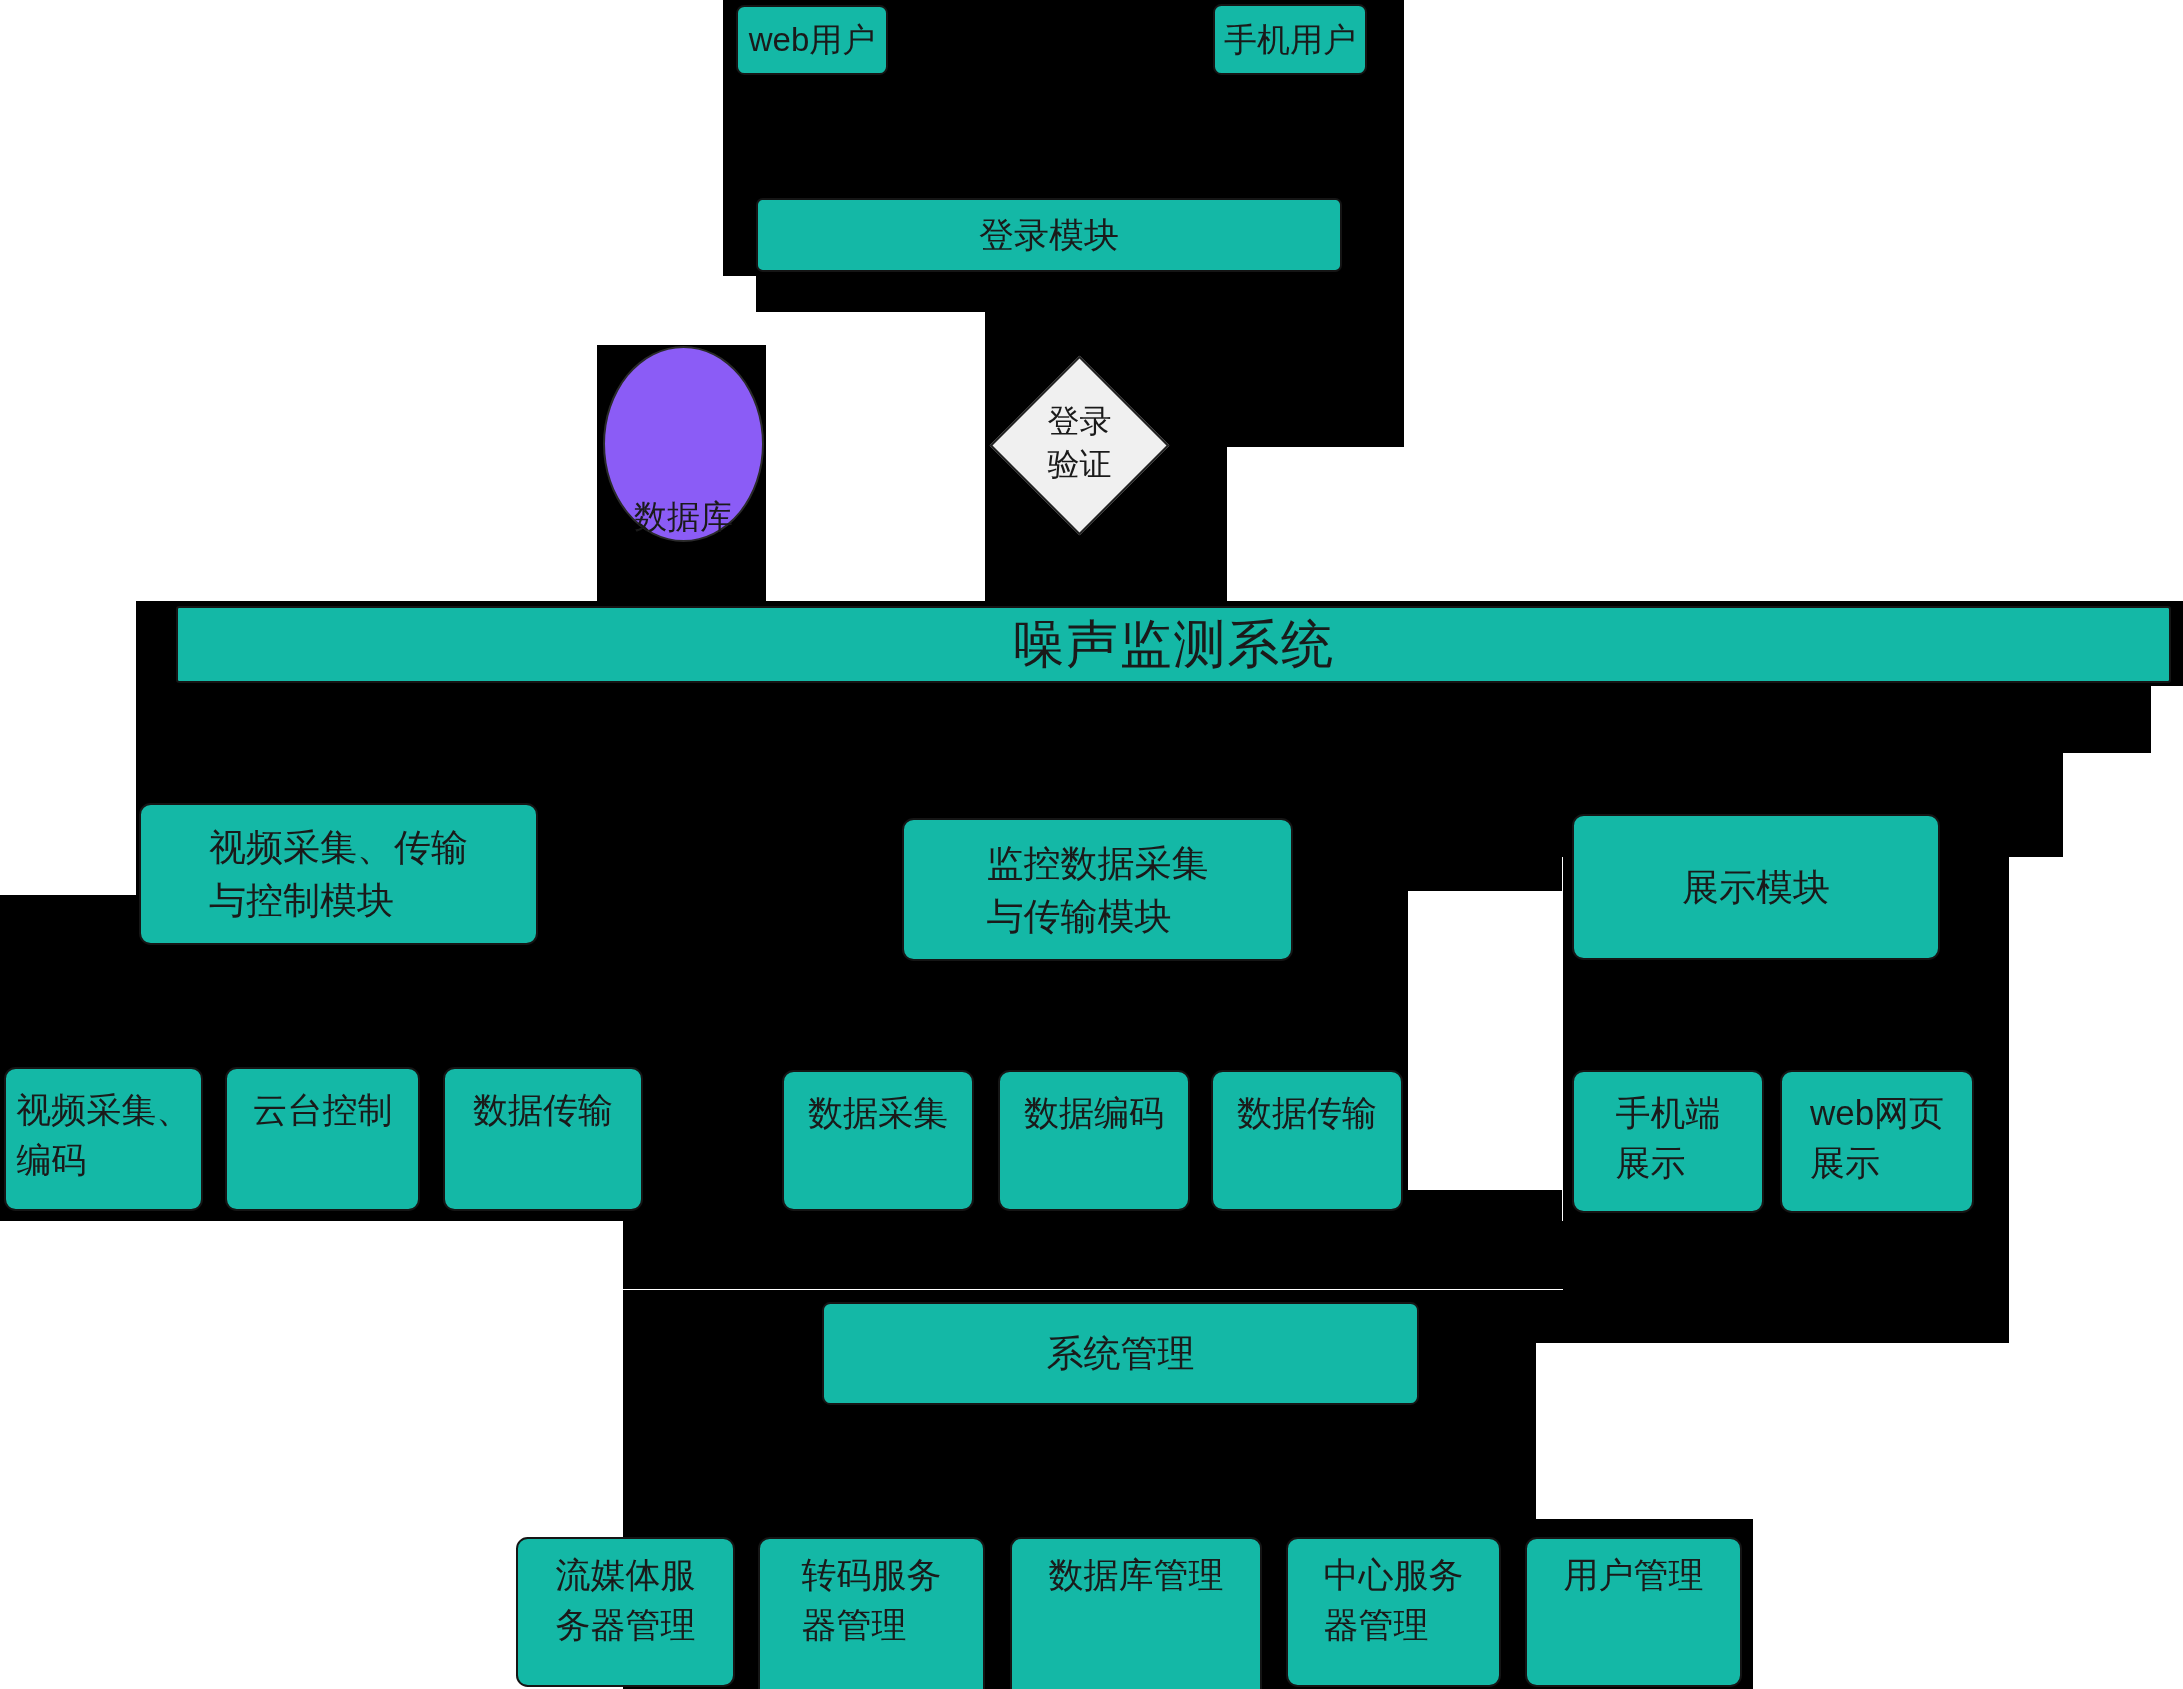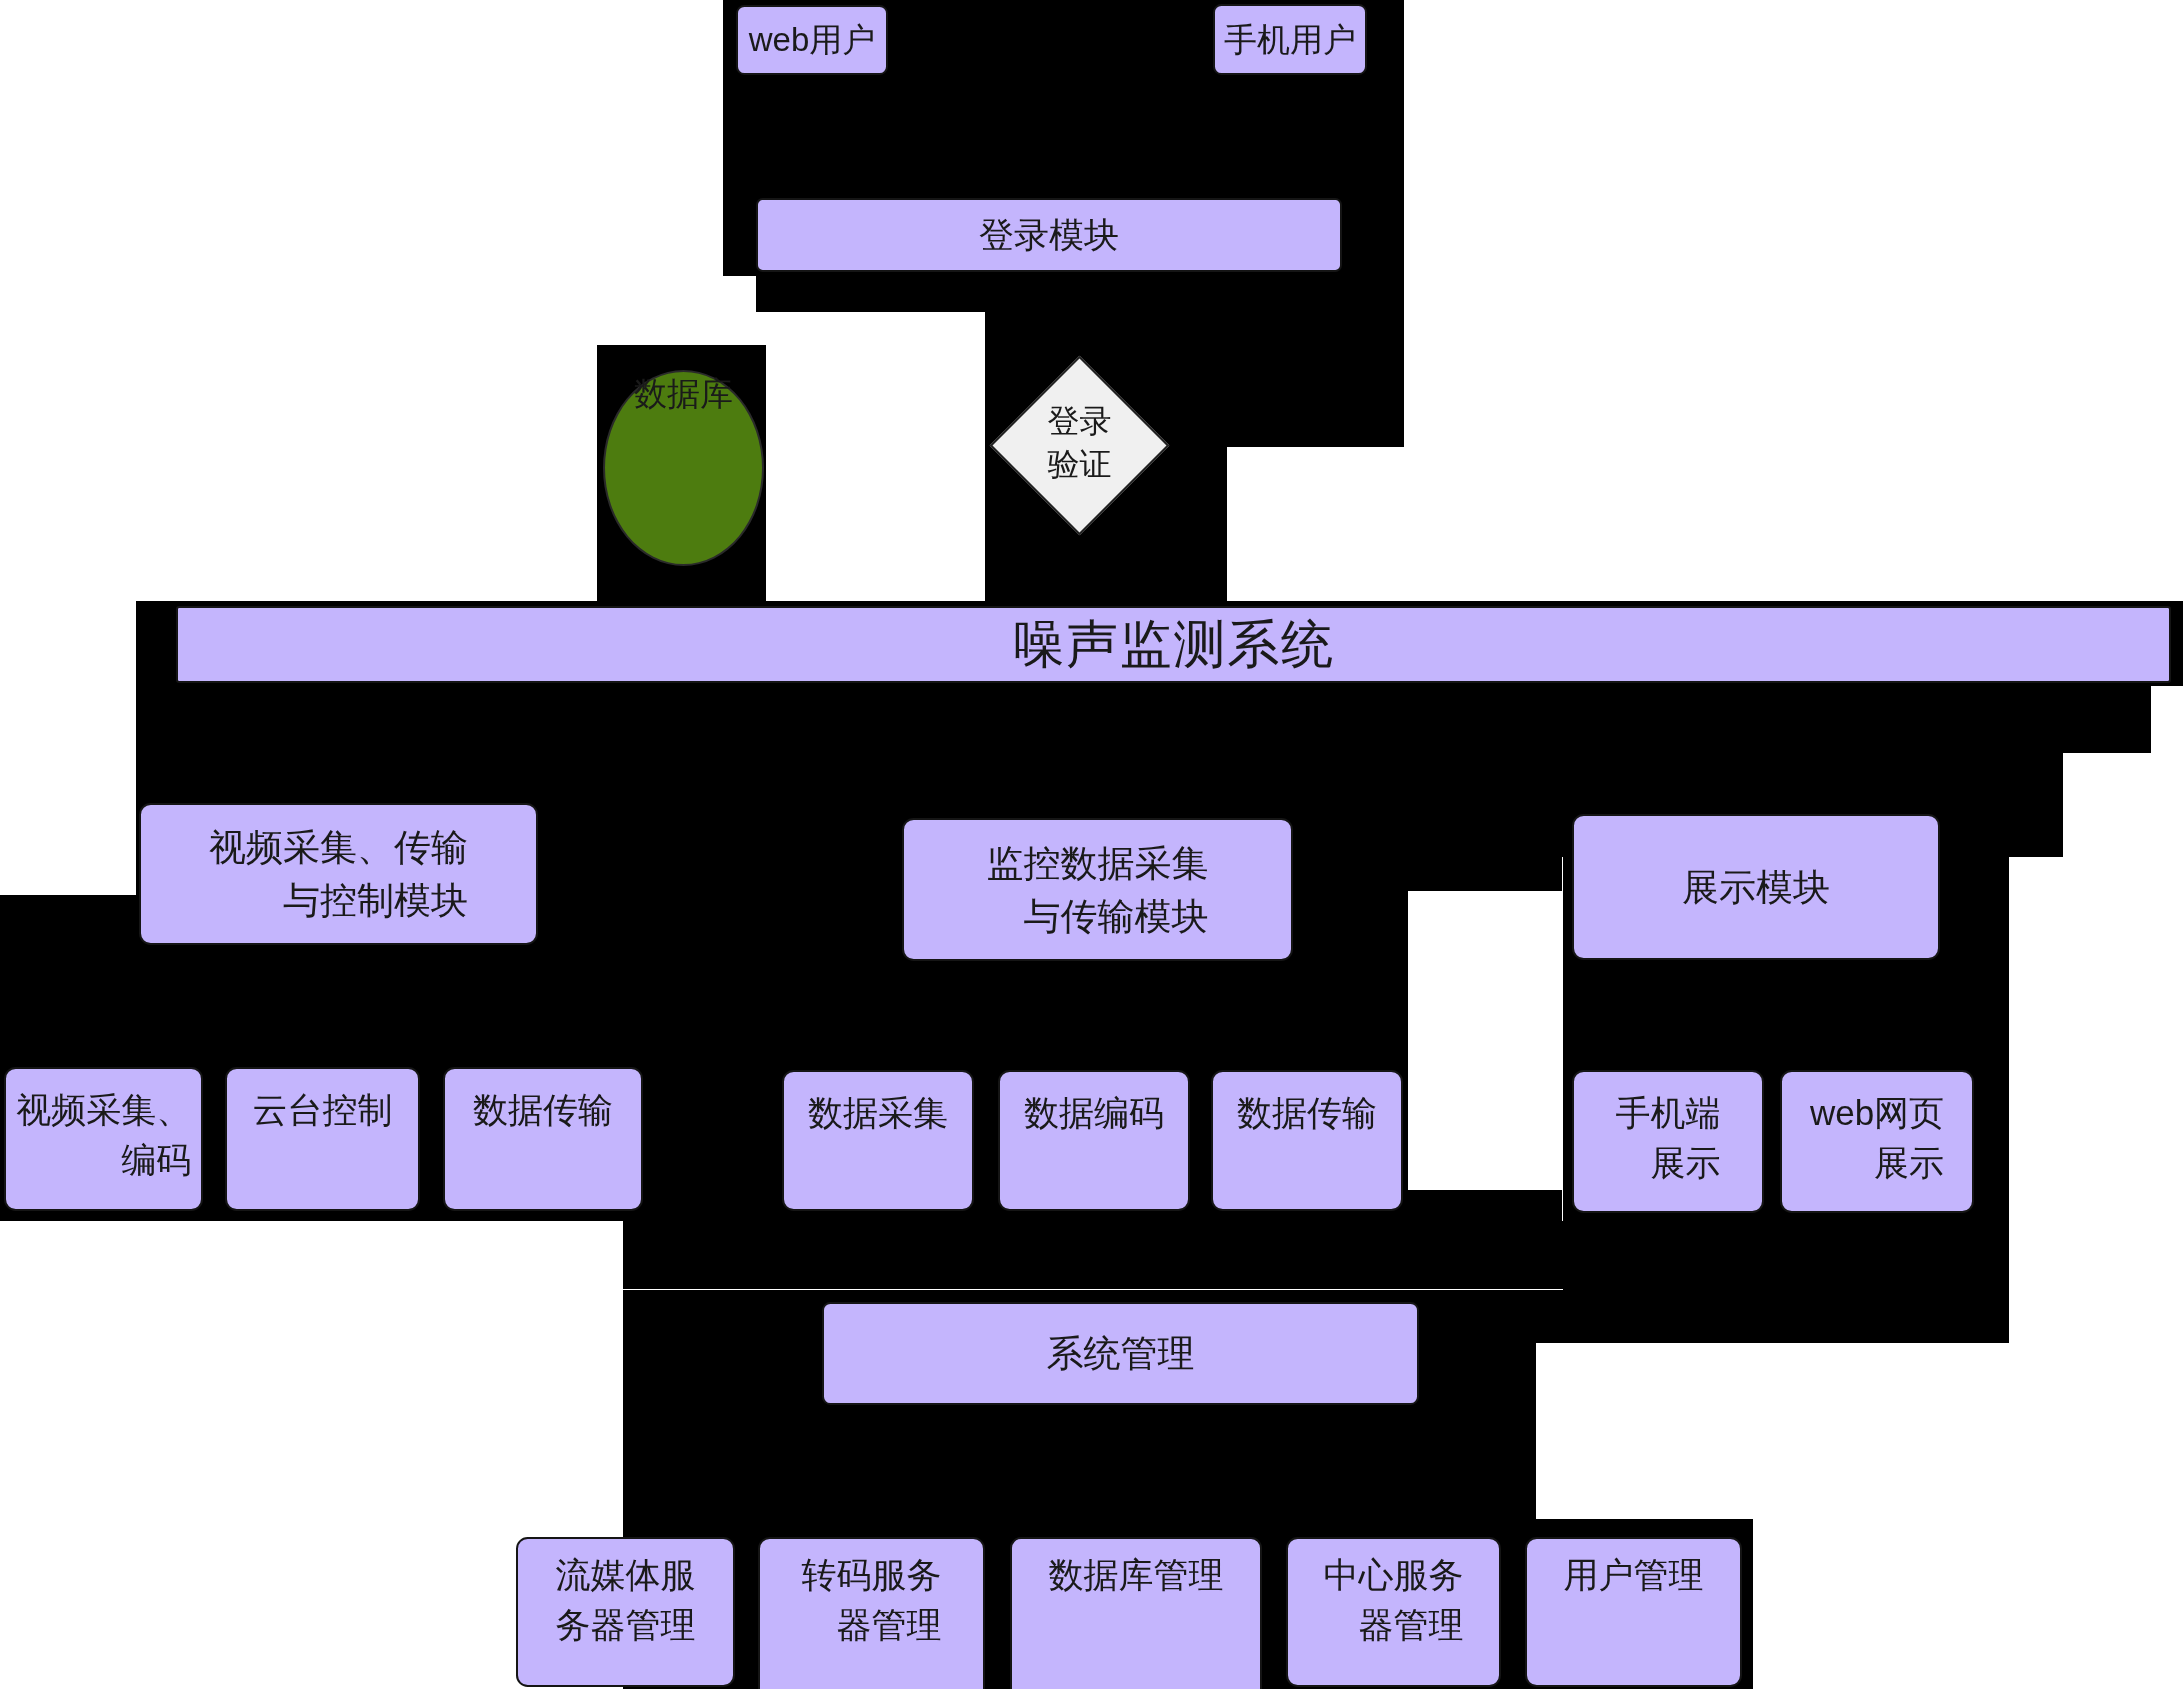--- a/index.html
+++ b/index.html
@@ -8,53 +8,52 @@
     width:2183px;
     height:1690px;
     background:#ffffff;
     overflow:hidden;
     font-family:"Liberation Sans","DejaVu Sans",sans-serif;
     color:#1a1a1a;
   }
   .blk{ position:absolute; background:#000000; }
   .node{
     position:absolute;
-    background:#c4b5fd;
+    background:#14b8a6;
     border:2.5px solid #151515;
     border-radius:11.7px;
     box-sizing:border-box;
     display:flex; align-items:center; justify-content:center;
-    text-align:right;
+    text-align:left;
     white-space:pre-line;
     line-height:1.45;
   }
   .node.topbox{ border-radius:8.3px; font-size:33px; }
   .node.widebar{ border-radius:6.7px; font-size:35px; }
   .node.titlebar{ border-radius:3.3px; font-size:52px; letter-spacing:1.7px; }
   .node.module{ font-size:37px; line-height:53px; }
   .node.sub{
     font-size:35px; line-height:50px;
     align-items:flex-start; justify-content:center;
     padding-top:16px;
   }
   .node.bottom{
     font-size:35px; line-height:50px;
     align-items:flex-start; justify-content:center;
     padding-top:11px;
   }
   .node.sysbar{ border-radius:8.3px; font-size:37px; }
   .ellipse{
     position:absolute;
-    background:#4d7c0f;
+    background:#8b5cf6;
     border:2.5px solid #2a2a2a;
     border-radius:50%;
     box-sizing:border-box;
-    display:flex; align-items:flex-start; justify-content:center;
+    display:flex; align-items:flex-end; justify-content:center;
     font-size:33px;
-    margin-top:24px;
   }
   .diamond-shape{
     position:absolute;
     background:#f0f0f0;
     border:2.5px solid #202020;
     box-sizing:border-box;
     transform:rotate(45deg);
   }
   .diamond-label{
     position:absolute;

